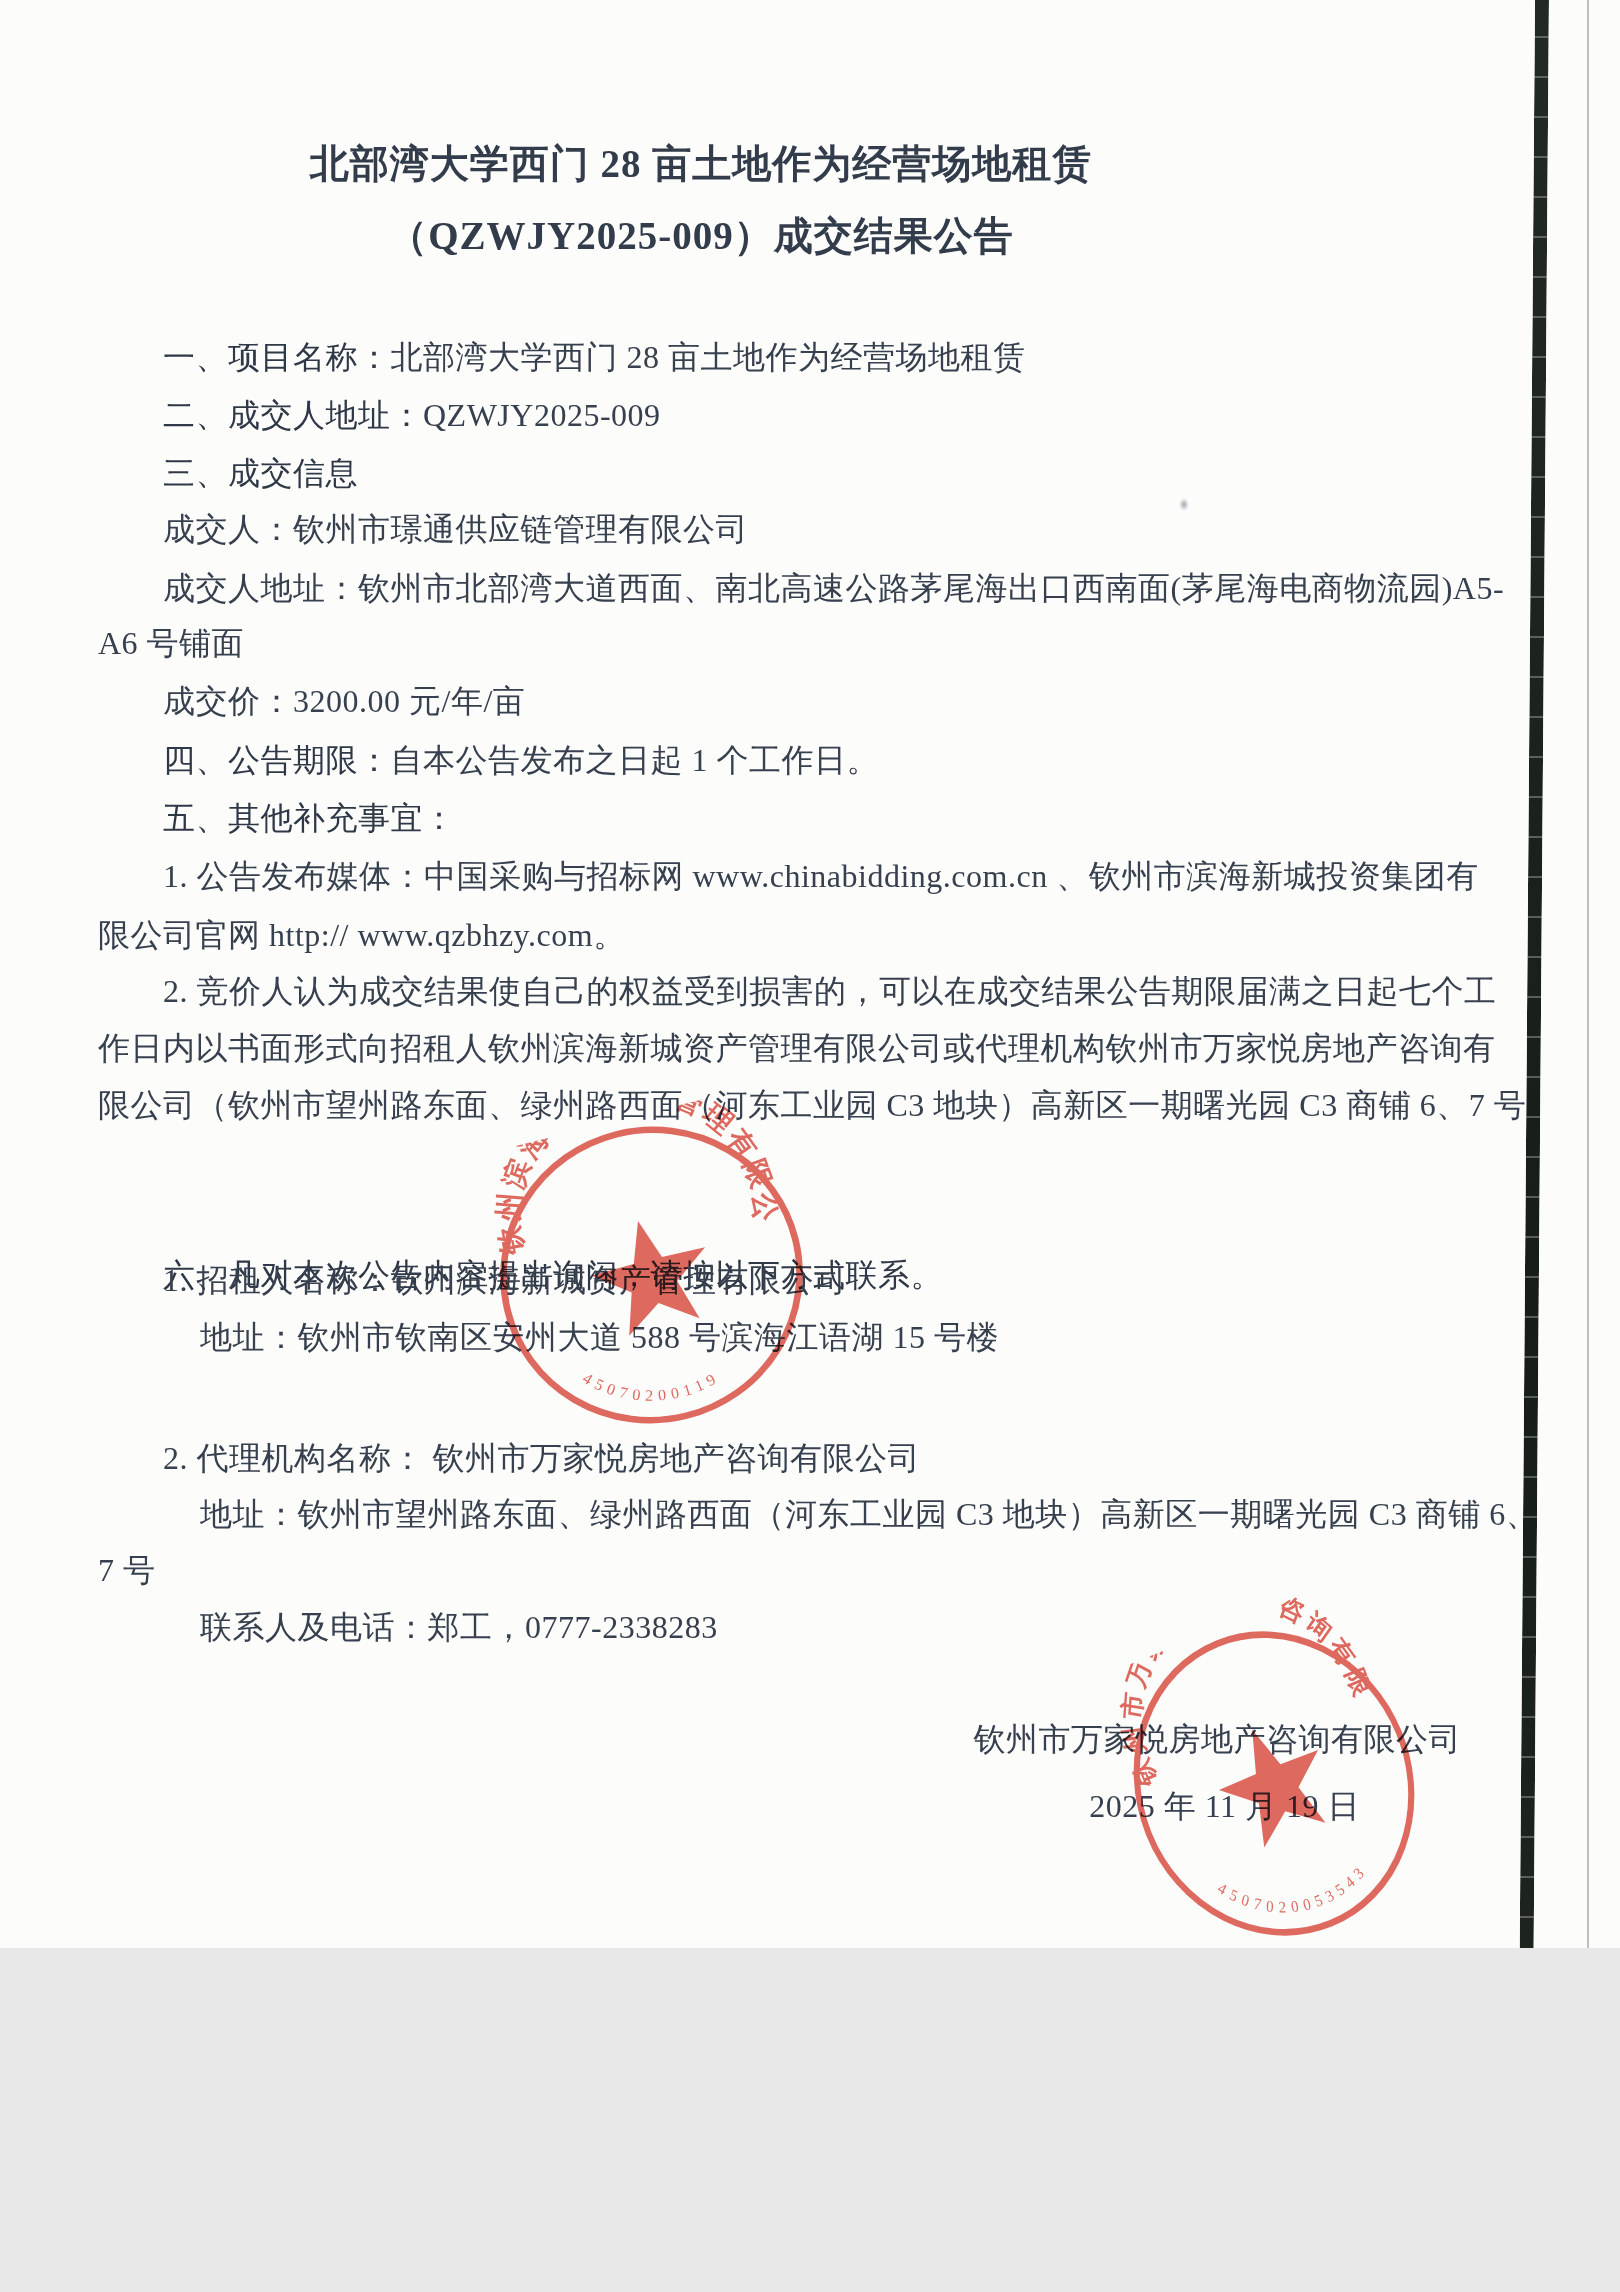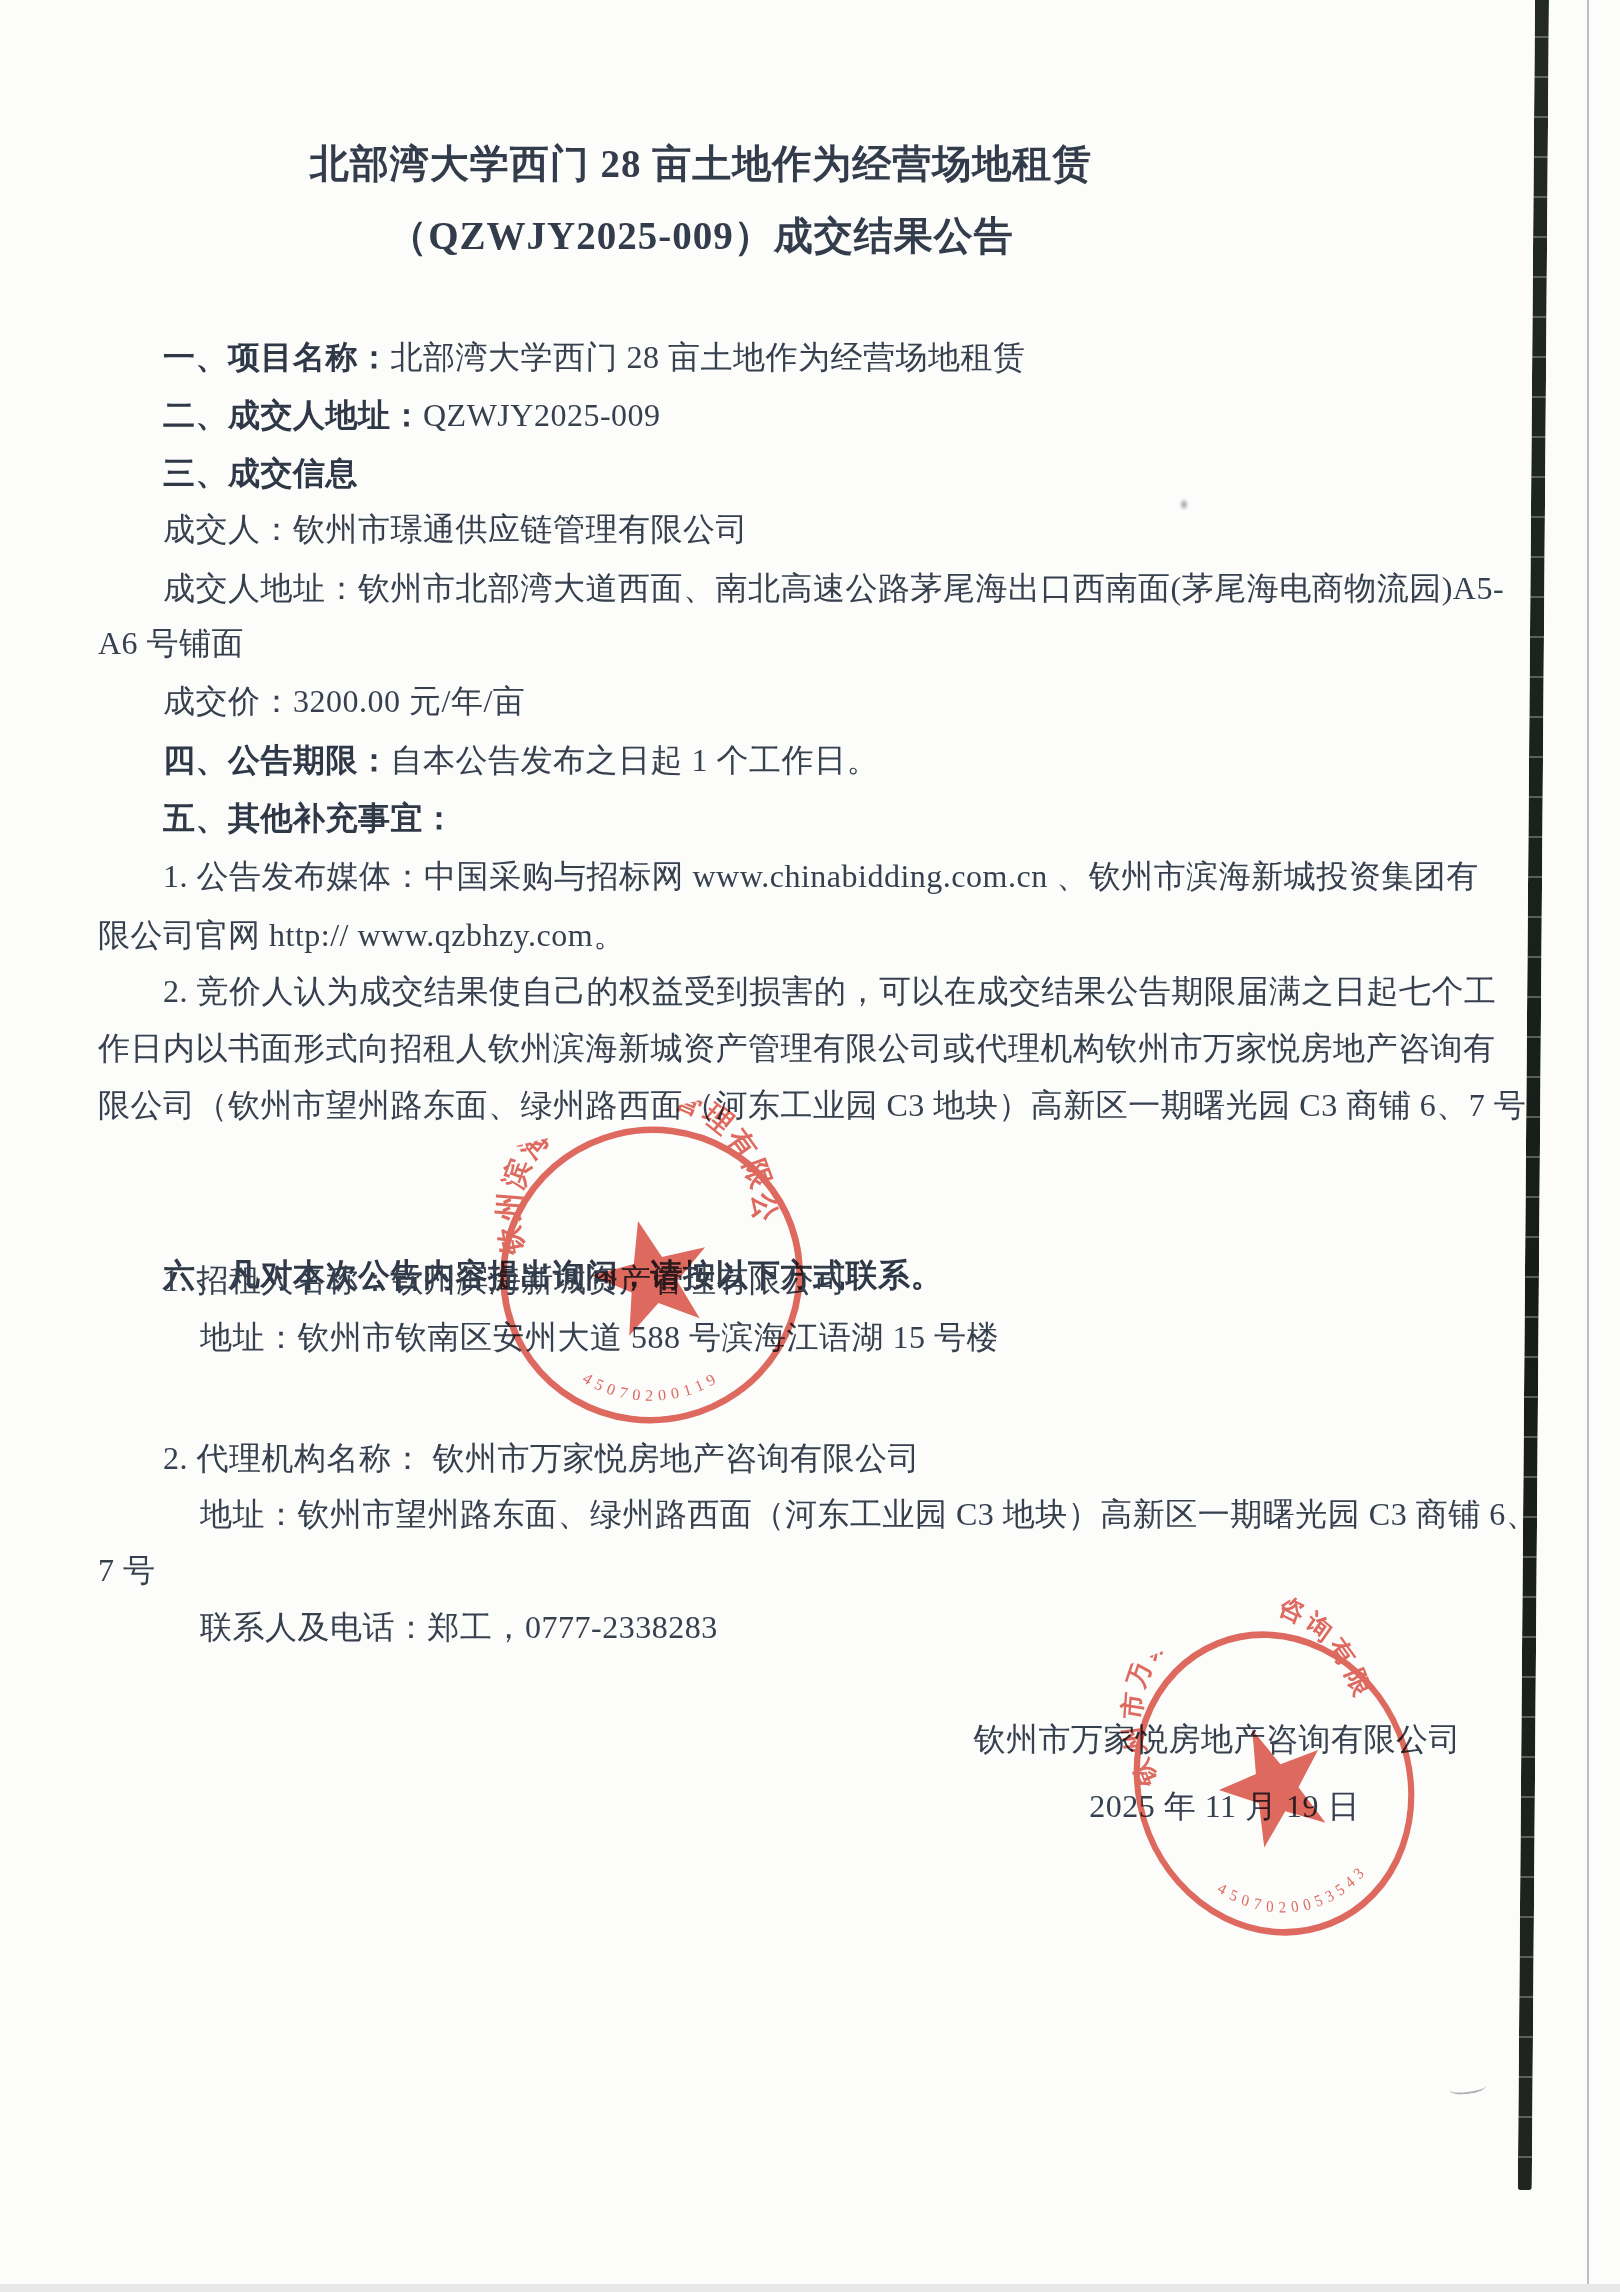--- a/index.html
+++ b/index.html
@@ -1,34 +1,34 @@
 <!DOCTYPE html>
 <html><head>
 <meta charset="utf-8">
 <style>
   html,body { margin:0; padding:0; background:#e8e8e8; }
   .page {
     position:relative;
-    width:1620px; height:2284px;
+    width:1620px; height:1948px;
     margin:0 auto;
     background:#fcfcfb;
     overflow:hidden;
     font-family:"Liberation Serif","DejaVu Serif",serif;
     color:#37404e;
   }
   .line {
     position:absolute;
     left:98px;
     font-size:32px;
     line-height:47px;
     letter-spacing:0.5px;
     white-space:nowrap;
     color:#37404e;
   }
-  .b { font-weight:bold; color:#2f3847; }
+  .b { font-weight:normal; color:#2f3847; }
   .titleline {
     position:absolute;
     left:0; width:1402px;
     text-align:center;
     font-size:39px;
     font-weight:bold;
     letter-spacing:1px;
     white-space:nowrap;
     color:#333c4b;
   }

